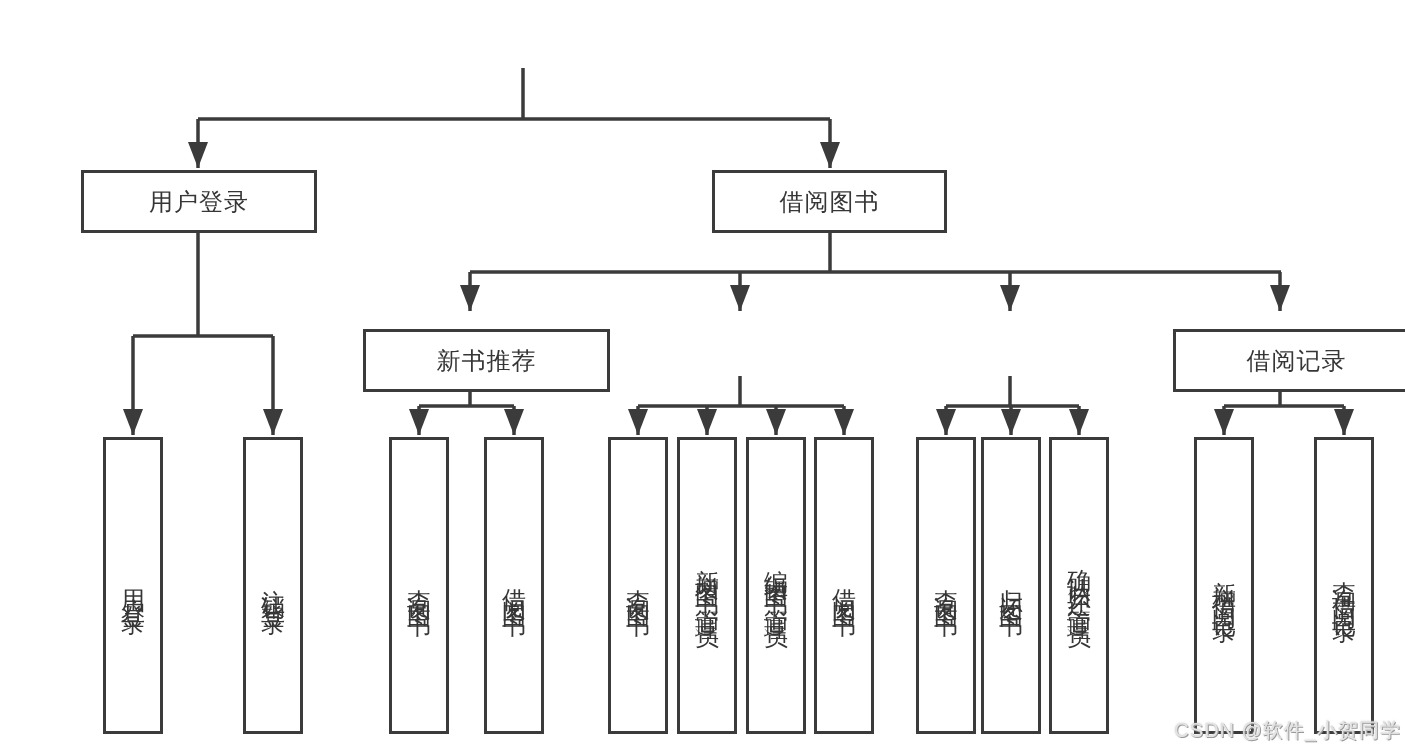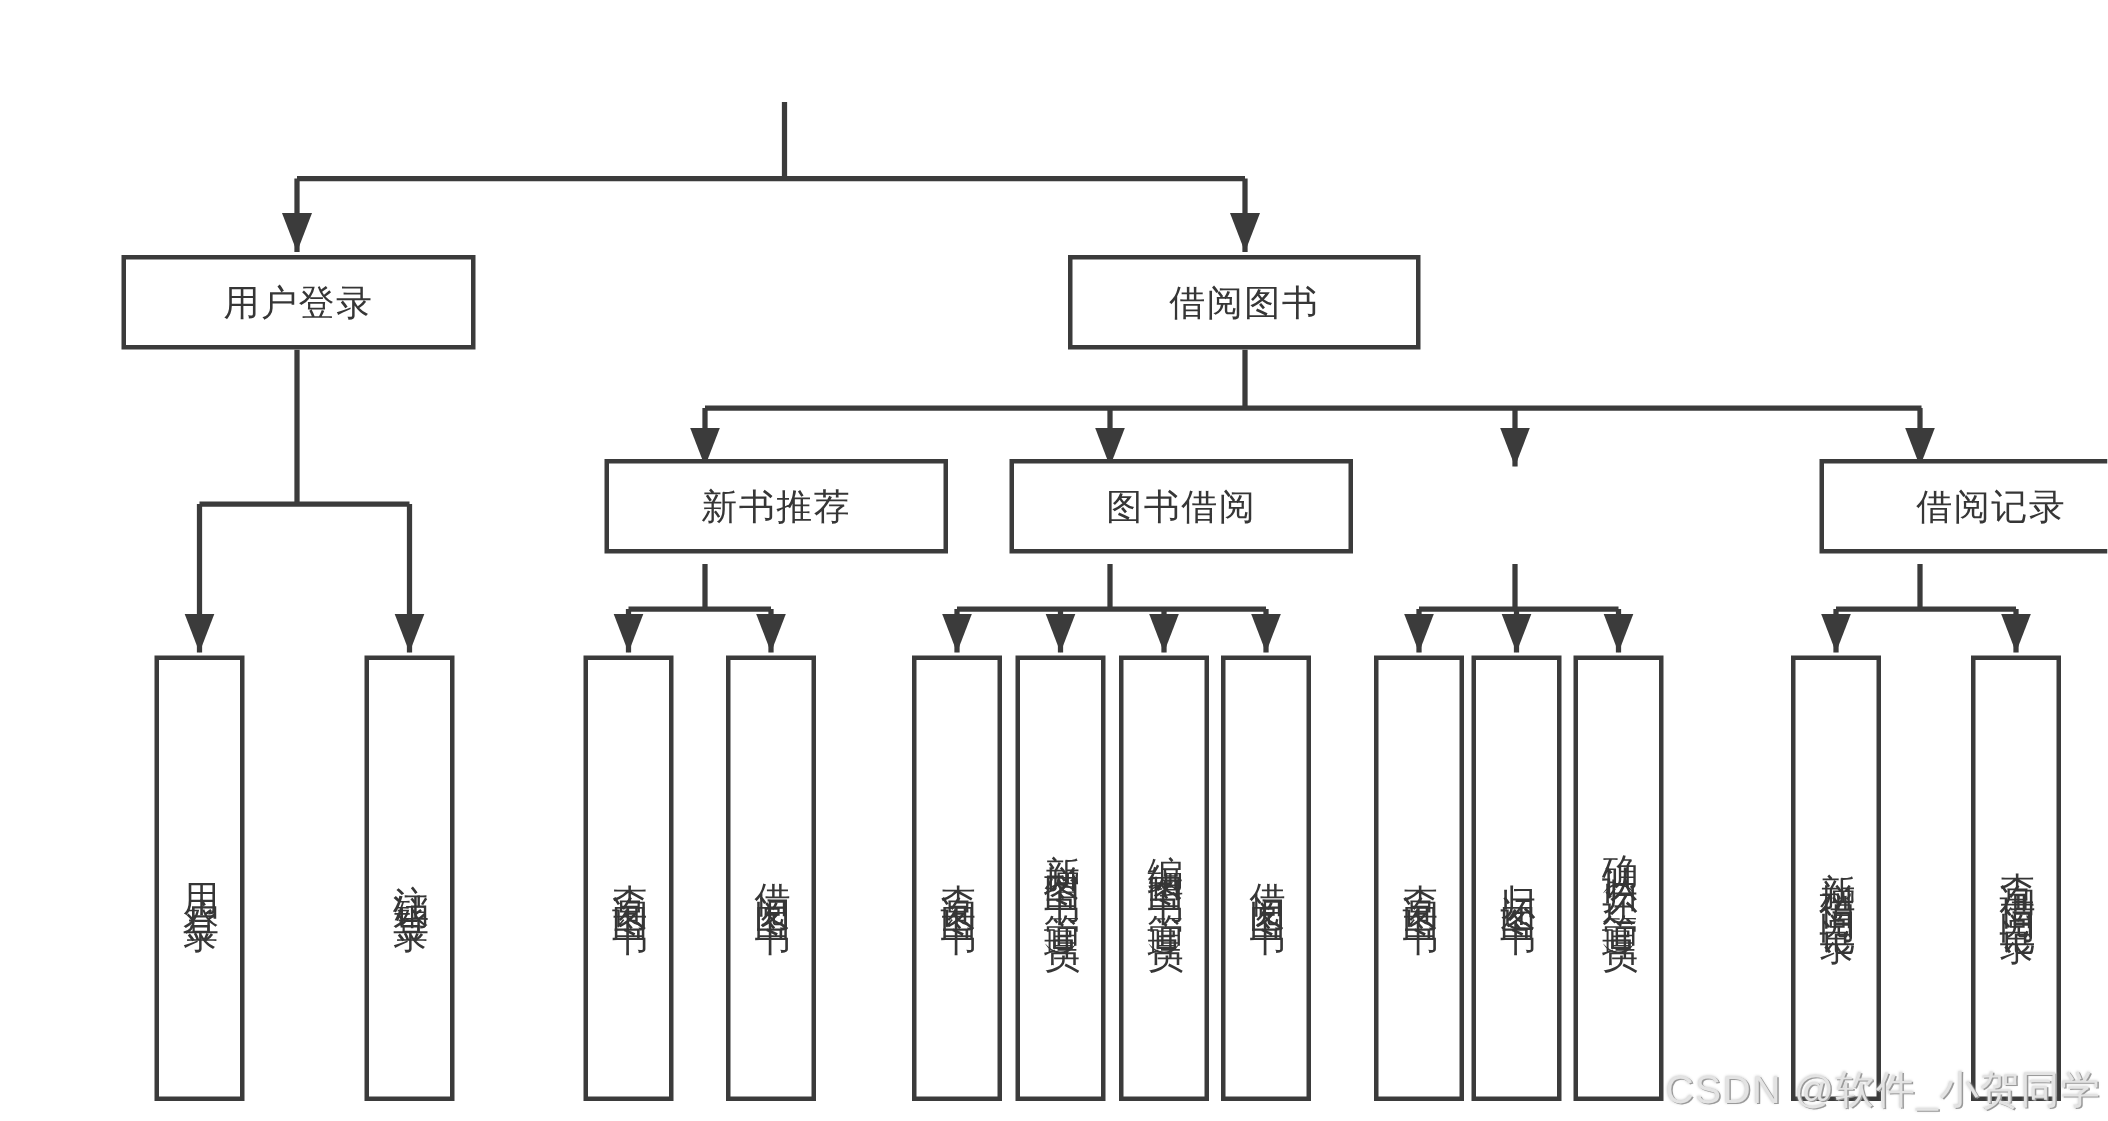--- a/index.html
+++ b/index.html
@@ -32,36 +32,36 @@
     line-height:1;
     letter-spacing:8px;
     white-space:nowrap;
   }
   
   .n-root{left:21px;top:13px;width:1004px;height:55px;}
   
   .n-userlogin{left:81px;top:170px;width:236px;height:63px;}
   .n-bookmgmt{left:712px;top:170px;width:235px;height:63px;}
   
-  .n-l3{top:306px;width:229px;height:63px;margin-left:40px;}
+  .n-l3{top:329px;width:247px;height:63px;}
   .n-newbook{left:363px;}
   .n-borrowsec{left:633px;}
   .n-current{left:903px;}
   .n-records{left:1173px;}
   
   .leaf{top:437px;width:60px;height:297px;}
   .lf-a1{left:103px;}  .lf-a2{left:243px;}
   .lf-b1{left:389px;}  .lf-b2{left:484px;}
   .lf-c1{left:608px;}  .lf-c2{left:677px;}  .lf-c3{left:746px;}  .lf-c4{left:814px;}
   .lf-d1{left:916px;}  .lf-d2{left:981px;}  .lf-d3{left:1049px;}
   .lf-e1{left:1194px;} .lf-e2{left:1314px;}
   .watermark{
     position:absolute;
     right:4px;bottom:3px;
-    font-size:26px;
+    font-size:20px;
     color:#e3e3e3;
     text-shadow:1px 1px 0 #9a9a9a, 0 0 2px #bdbdbd;
     z-index:5;
     letter-spacing:1px;
   }
 </style>
 </head>
 <body>
 
 <div class="canvas">
@@ -128,21 +128,20 @@
         <line x1="1344" y1="406" x2="1344" y2="435" marker-end="url(#arrow)"></line>
       </g>
     </g>
   </svg>
 
 
   <div class="node n-userlogin">用户登录</div>
   <div class="node n-bookmgmt">借阅图书</div>
 
   <div class="node n-l3 n-newbook">新书推荐</div>
-  <div class="node n-l3 n-borrowsec">图书借阅</div>
   <div class="node n-l3 n-records">借阅记录</div>
 
   <div class="node leaf lf-a1">
     <span class="vlabel">用户登录</span>
   </div>
   <div class="node leaf lf-a2">
     <span class="vlabel">注销登录</span>
   </div>
 
   <div class="node leaf lf-b1">

